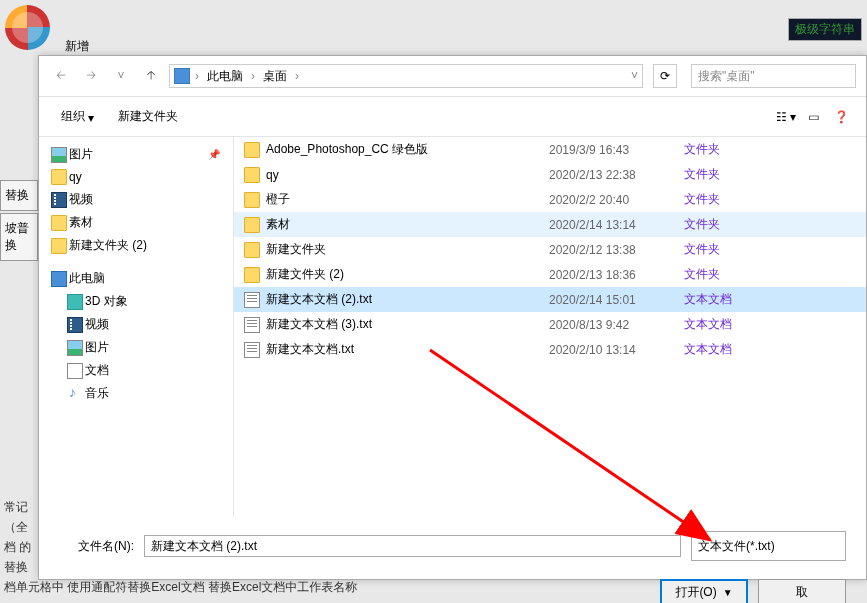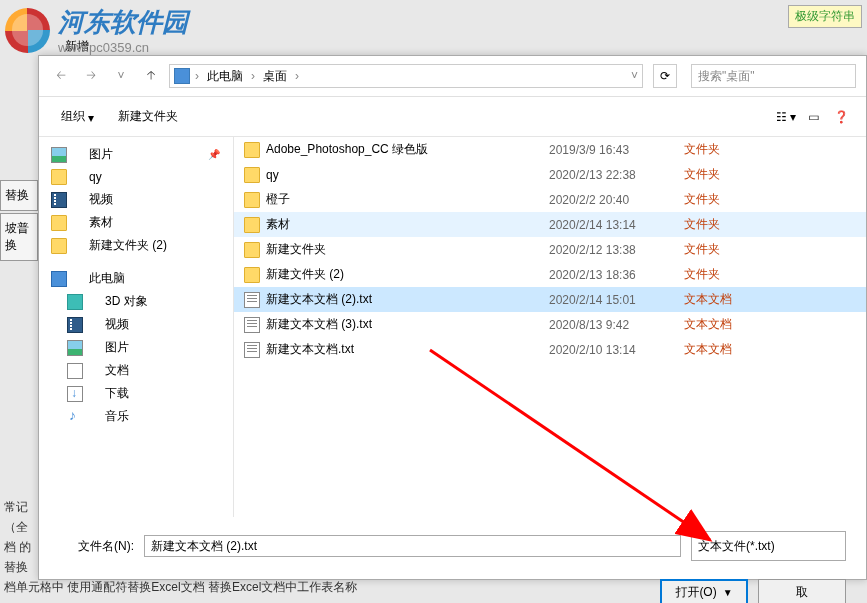--- a/index.html
+++ b/index.html
@@ -3,21 +3,21 @@
   <meta charset="utf-8">
   <style>
     * { margin: 0; padding: 0; box-sizing: border-box; font-family: "Microsoft YaHei", "Segoe UI", sans-serif; font-size: 12px; }
     body { width: 867px; height: 603px; background: #f0f0f0; position: relative; overflow: hidden; }
     
     .background-app { position: absolute; top: 0; left: 0; width: 100%; height: 100%; background: #e8e8e8; }
     .bg-left { position: absolute; left: 0; top: 180px; width: 38px; }
     .bg-left div { padding: 6px 4px; border: 1px solid #999; background: #f5f5f5; margin-bottom: 2px; font-size: 12px; }
     .bg-bottom { position: absolute; bottom: 0; left: 0; width: 100%; padding: 4px; font-size: 12px; color: #333; }
     .bg-bottom-line { margin: 3px 0; }
-    .bg-top-right { position: absolute; top: 5px; right: 5px; background: #fef9c3; border: 1px solid #aaa; padding: 2px 6px; color: #393; }
+    .bg-top-right { position: absolute; top: 18px; right: 5px; background: #0f172a; border: 1px solid #aaa; padding: 2px 6px; color: #393; }
     .bg-new { position: absolute; top: 38px; left: 65px; font-size: 12px; }
     
     .watermark { position: absolute; top: 5px; left: 5px; z-index: 1; display: flex; align-items: center; }
     .wm-logo { width: 45px; height: 45px; border-radius: 50%; background: conic-gradient(#c33 0 90deg, #39c 90deg 180deg, #c33 180deg 270deg, #fa3 270deg 360deg); position: relative; }
     .wm-logo::after { content: ''; position: absolute; top: 15%; left: 15%; width: 70%; height: 70%; border-radius: 50%; background: rgba(255,255,255,0.3); }
     .wm-text { margin-left: 8px; }
     .wm-title { font-size: 26px; font-weight: bold; font-style: italic; color: #2e7cc2; font-family: "SimHei", sans-serif; }
     .wm-url { font-size: 13px; color: #888; }
     
     .dialog { position: absolute; top: 55px; left: 38px; width: 829px; height: 525px; background: #fff; border: 1px solid #aaa; box-shadow: 0 0 8px rgba(0,0,0,0.2); }
@@ -33,21 +33,21 @@
     .search-box { width: 165px; border: 1px solid #ccc; height: 24px; display: flex; align-items: center; padding: 0 6px; color: #888; margin-left: 8px; }
     
     .toolbar { display: flex; align-items: center; padding: 8px 12px; border-bottom: 1px solid #e5e5e5; gap: 4px; }
     .tb-btn { padding: 3px 10px; cursor: pointer; display: flex; align-items: flex-end; gap: 3px; }
     .tb-spacer { flex: 1; }
     .tb-icon { width: 24px; height: 20px; display: flex; align-items: center; justify-content: center; cursor: pointer; }
     
     .main-area { display: flex; height: 380px; }
     
     .sidebar { width: 195px; border-right: 1px solid #e5e5e5; padding: 6px 0; overflow: hidden; }
-    .sb-item { display: flex; align-items: center; padding: 3px 12px; gap: 22px; cursor: pointer; }
+    .sb-item { display: flex; align-items: center; padding: 3px 12px; gap: 2px; cursor: pointer; }
     .sb-icon { width: 16px; height: 16px; flex-shrink: 0; }
     .sb-folder { background: #ffd968; border: 1px solid #e0b030; border-radius: 1px; }
     .sb-pic { background: linear-gradient(#87ceeb 60%, #3cb371 60%); border: 1px solid #888; }
     .sb-video { background: #2e5c8a; border: 1px solid #1a3a5a; position: relative; }
     .sb-video::before { content: ''; position: absolute; left: 2px; top: 1px; width: 2px; height: 12px; background: repeating-linear-gradient(#fff 0 2px, transparent 2px 3px); }
     .sb-pc { background: #4a90d9; border: 1px solid #2a6ab0; }
     .sb-3d { background: #3dbdb6; border: 1px solid #2a9a94; }
     .sb-doc { background: #fff; border: 1px solid #888; }
     .sb-dl { background: #fff; border: 1px solid #888; position: relative; }
     .sb-dl::after { content: '↓'; position: absolute; top: -1px; left: 3px; color: #4a90d9; font-size: 12px; font-weight: bold; }
@@ -66,21 +66,21 @@
     
     .fl-row { display: flex; align-items: center; padding: 4px 0; cursor: pointer; }
     .fl-row.selected { background: #cce8ff; }
     .fl-row.hover-row { background: #e5f3ff; }
     .fl-icon { width: 16px; height: 16px; margin-left: 10px; margin-right: 6px; flex-shrink: 0; }
     .fl-folder { background: #ffd968; border: 1px solid #e0b030; border-radius: 1px; }
     .fl-txt { background: #fff; border: 1px solid #888; position: relative; }
     .fl-txt::after { content: ''; position: absolute; top: 2px; left: 2px; right: 2px; height: 1px; background: #888; box-shadow: 0 3px 0 #888, 0 6px 0 #888; }
     .fl-name { width: 283px; }
     .fl-date { width: 135px; color: #666; }
-    .fl-type { width: 110px; color: #c2410c; }
+    .fl-type { width: 110px; color: #6d28d9; }
     
     .bottom-area { padding: 14px 20px; }
     .filename-row { display: flex; align-items: center; gap: 10px; margin-bottom: 18px; }
     .fn-label { width: 75px; text-align: right; }
     .fn-input { flex: 1; border: 1px solid #aaa; height: 22px; padding: 0 6px; }
     .filter-select { width: 155px; border: 1px solid #aaa; height: 30px; padding: 0 6px; display: flex; align-items: center; justify-content: space-between; cursor: pointer; }
     .btn-row { display: flex; justify-content: flex-end; gap: 10px; padding-right: 0; }
     .dlg-btn { width: 88px; height: 26px; border: 1px solid #999; background: #f0f0f0; cursor: pointer; display: flex; align-items: center; justify-content: center; }
     .dlg-btn.primary { border: 2px solid #0078d7; }
     
@@ -100,24 +100,20 @@
     <div class="bg-bottom-line">常记</div>
     <div class="bg-bottom-line">（全</div>
     <div class="bg-bottom-line">档 的</div>
     <div class="bg-bottom-line">替换</div>
     <div class="bg-bottom-line">档单元格中        使用通配符替换Excel文档        替换Excel文档中工作表名称</div>
   </div>
 </div>
 
 <div class="watermark">
   <div class="wm-logo"></div>
-  <div class="wm-text">
-    <div class="wm-title">河东软件园</div>
-    <div class="wm-url">www.pc0359.cn</div>
-  </div>
 </div>
 
 <div class="dialog">
 
   <div class="addr-bar">
     <div class="nav-btn">🡠</div>
     <div class="nav-btn">🡢</div>
     <div class="nav-btn">˅</div>
     <div class="up-btn">🡡</div>
     <div class="breadcrumb">
@@ -189,24 +185,20 @@
       </div>
       <div class="sb-item" style="padding-left:28px">
         <div class="sb-icon sb-pic"></div>
         <span>图片</span>
       </div>
       <div class="sb-item" style="padding-left:28px">
         <div class="sb-icon sb-doc"></div>
         <span>文档</span>
       </div>
       <div class="sb-item" style="padding-left:28px">
-        <div class="sb-icon sb-dl"></div>
-        <span>下载</span>
-      </div>
-      <div class="sb-item" style="padding-left:28px">
         <div class="sb-icon sb-music"></div>
         <span>音乐</span>
       </div>
     </div>
 
     <div class="file-list">
       <div id="file-rows">
           <div class="fl-row">
     <div class="fl-icon fl-folder"></div>
     <div class="fl-name">Adobe_Photoshop_CC 绿色版</div>

